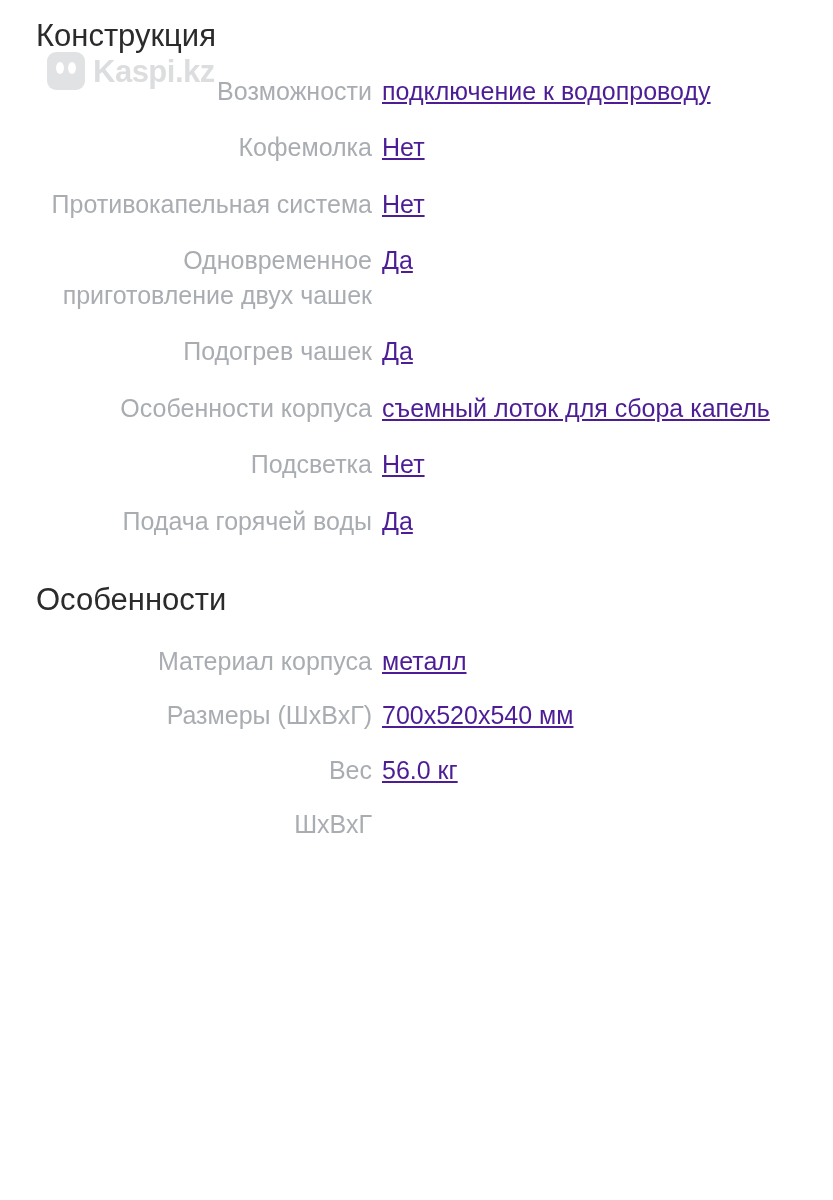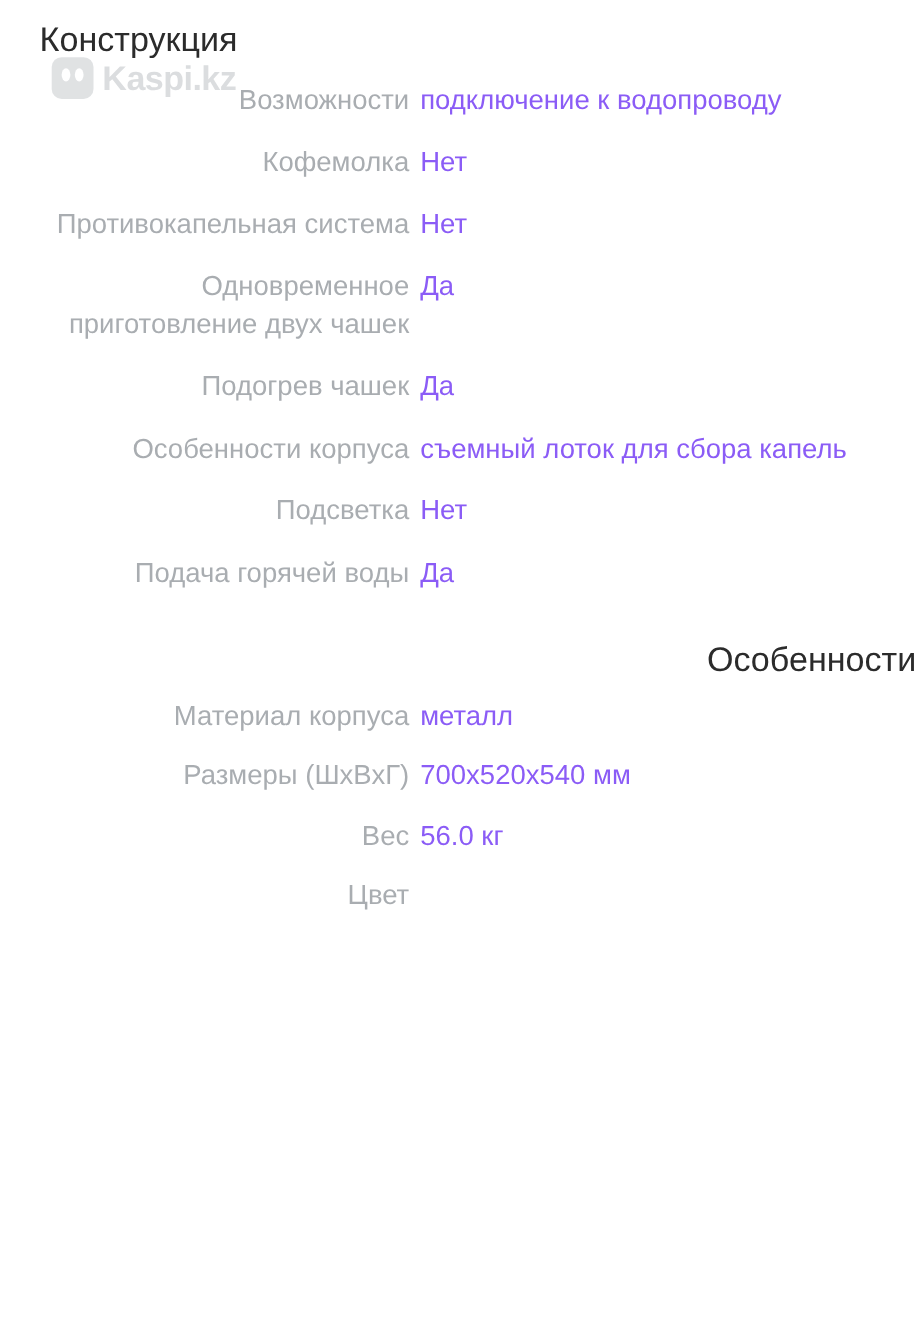--- a/index.html
+++ b/index.html
@@ -76,22 +76,21 @@
   .section-title {
     font-size: 31px;
     color: #2b2b2b;
     font-weight: 400;
     line-height: 1.15;
     padding-left: 36px;
     margin: 0 0 20px 0;
   }
   .section-title.second {
     margin-top: 44px;
-    margin-bottom: 16px;
-    text-align: right;
+    margin-bottom: 26px;
   }
 
   
   .spec-list {
     padding: 0;
     margin: 0;
   }
   .row {
     display: flex;
     align-items: flex-start;
@@ -105,24 +104,25 @@
     line-height: 1.38;
     color: #a9adb1;
     padding-right: 10px;
     box-sizing: border-box;
     text-align: right;
   }
   .row .value {
     flex: 1 1 auto;
     font-size: 25px;
     line-height: 1.38;
-    color: #8b5cf6;
+    color: #4c1d95;
     padding-right: 18px;
     box-sizing: border-box;
     white-space: pre-line;
+    text-decoration: underline;
   }
   .row.tight { margin-bottom: 20px; }
 </style>
 </head>
 <body>
 
 <div class="page">
 
   <div class="watermark">
     <span class="wm-badge"></span>
@@ -188,18 +188,18 @@
       <div class="label">Размеры (ШхВхГ)</div>
       <div class="value">700x520x540 мм</div>
     </div>
 
     <div class="row tight">
       <div class="label">Вес</div>
       <div class="value">56.0 кг</div>
     </div>
 
     <div class="row tight">
-      <div class="label">Цвет</div>
+      <div class="label">ШхВхГ</div>
     </div>
 
   </div>
 
 </div>
 
 </body></html>

